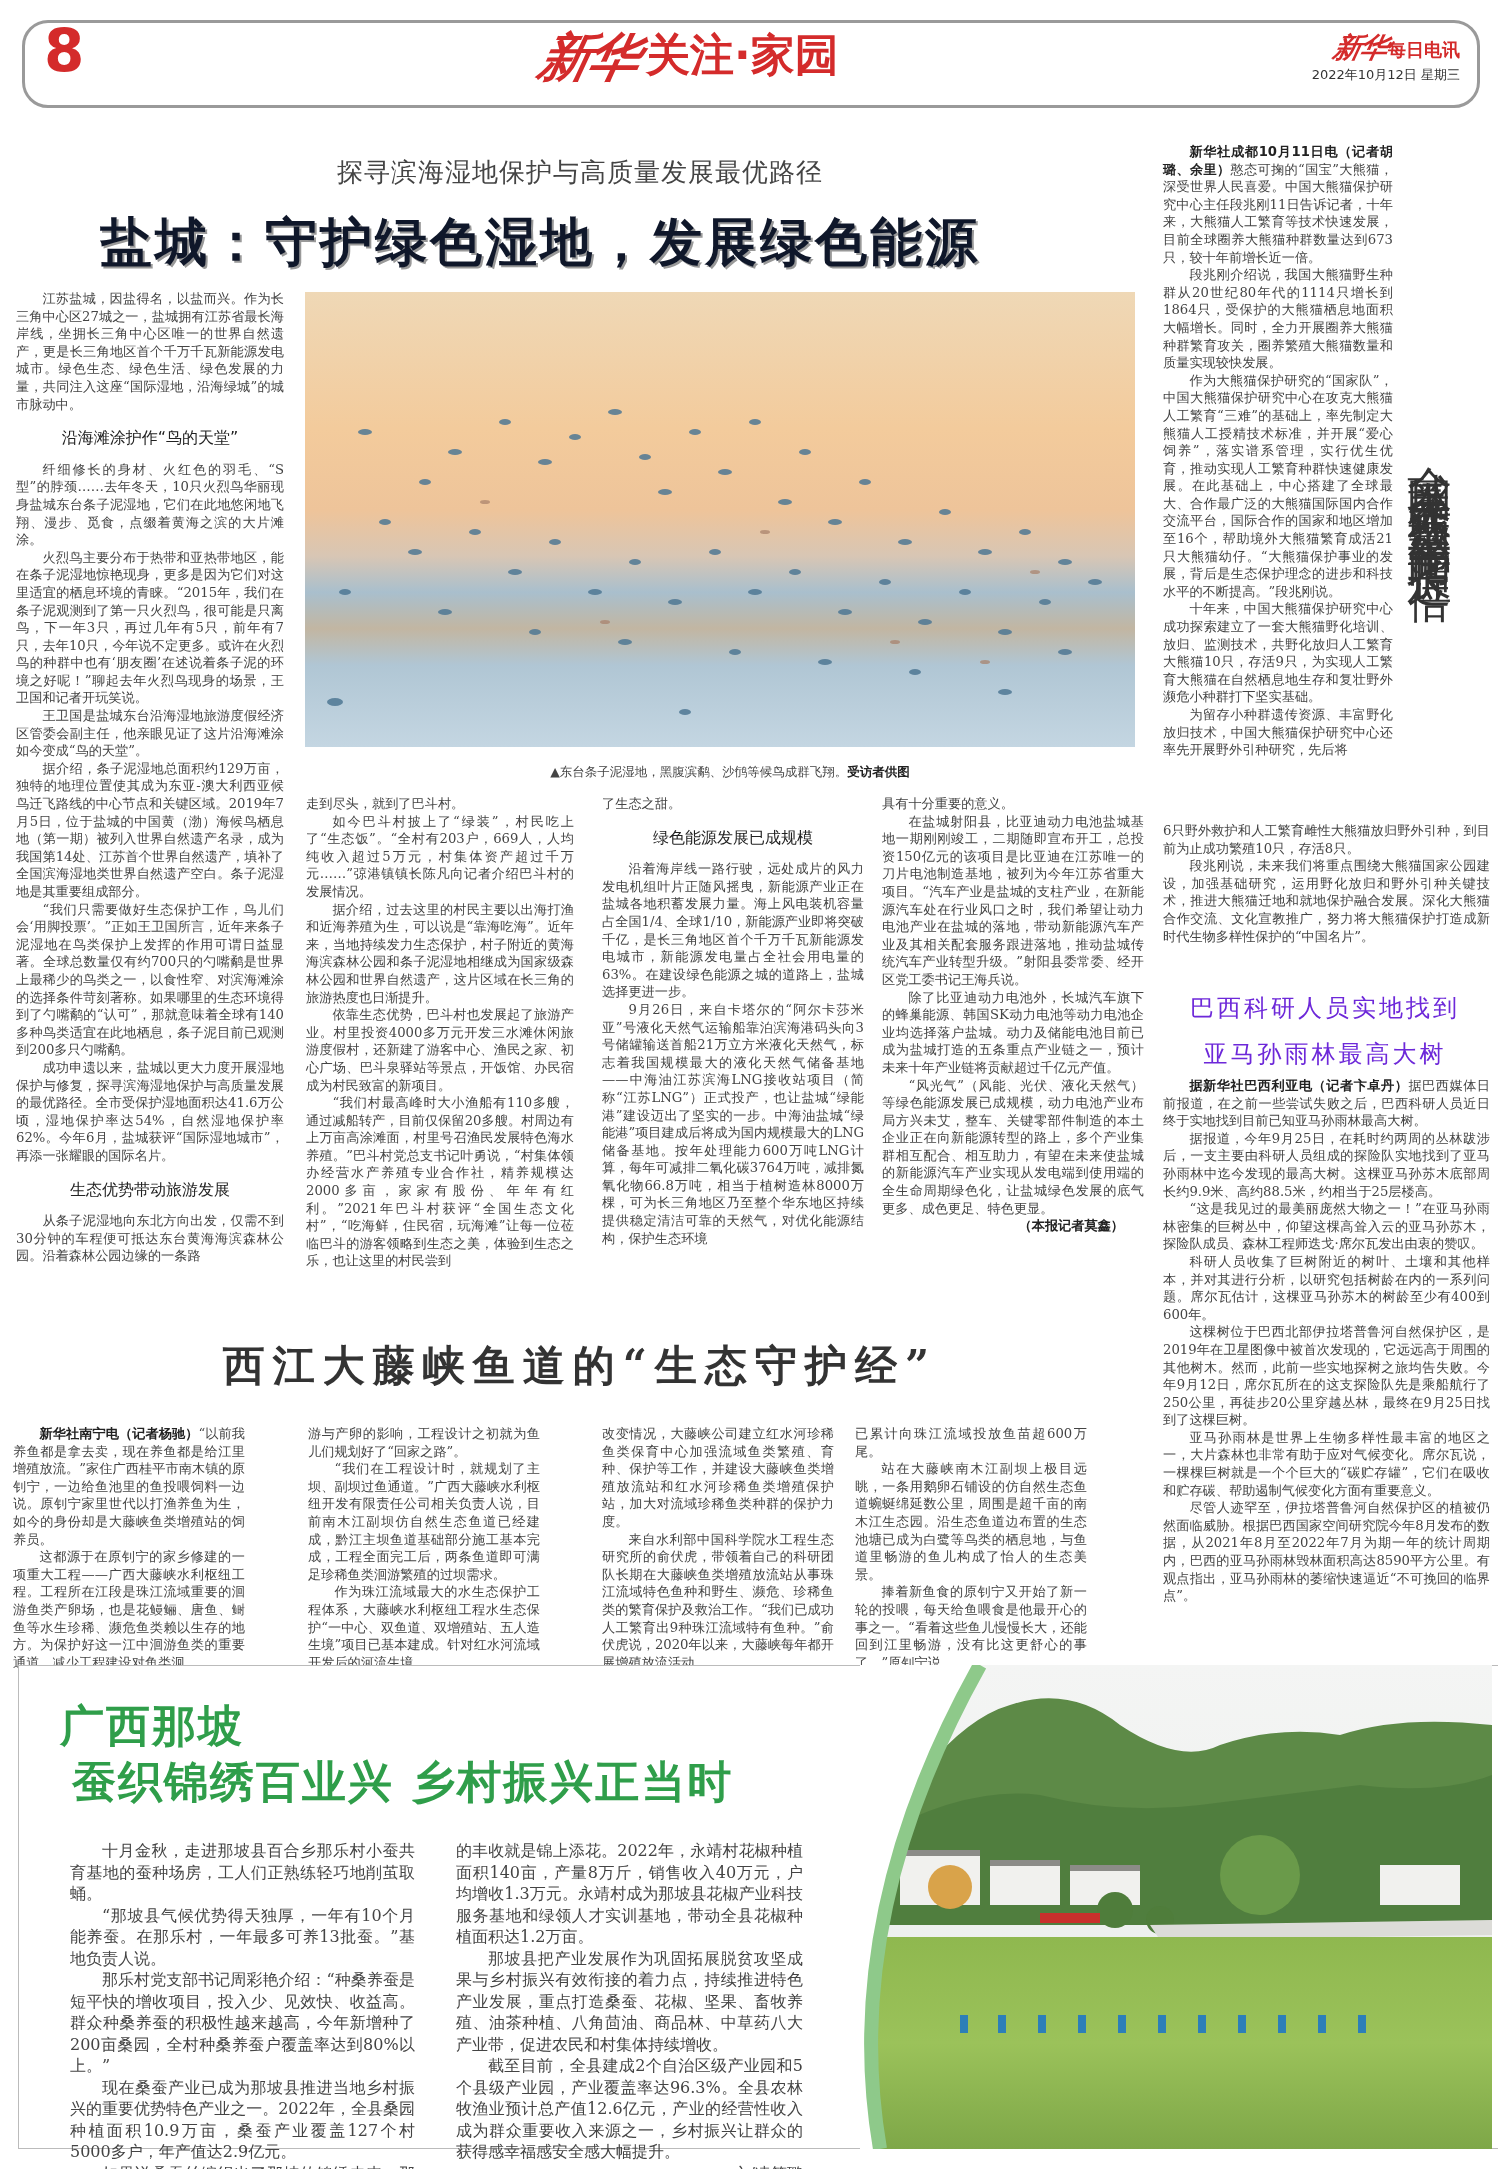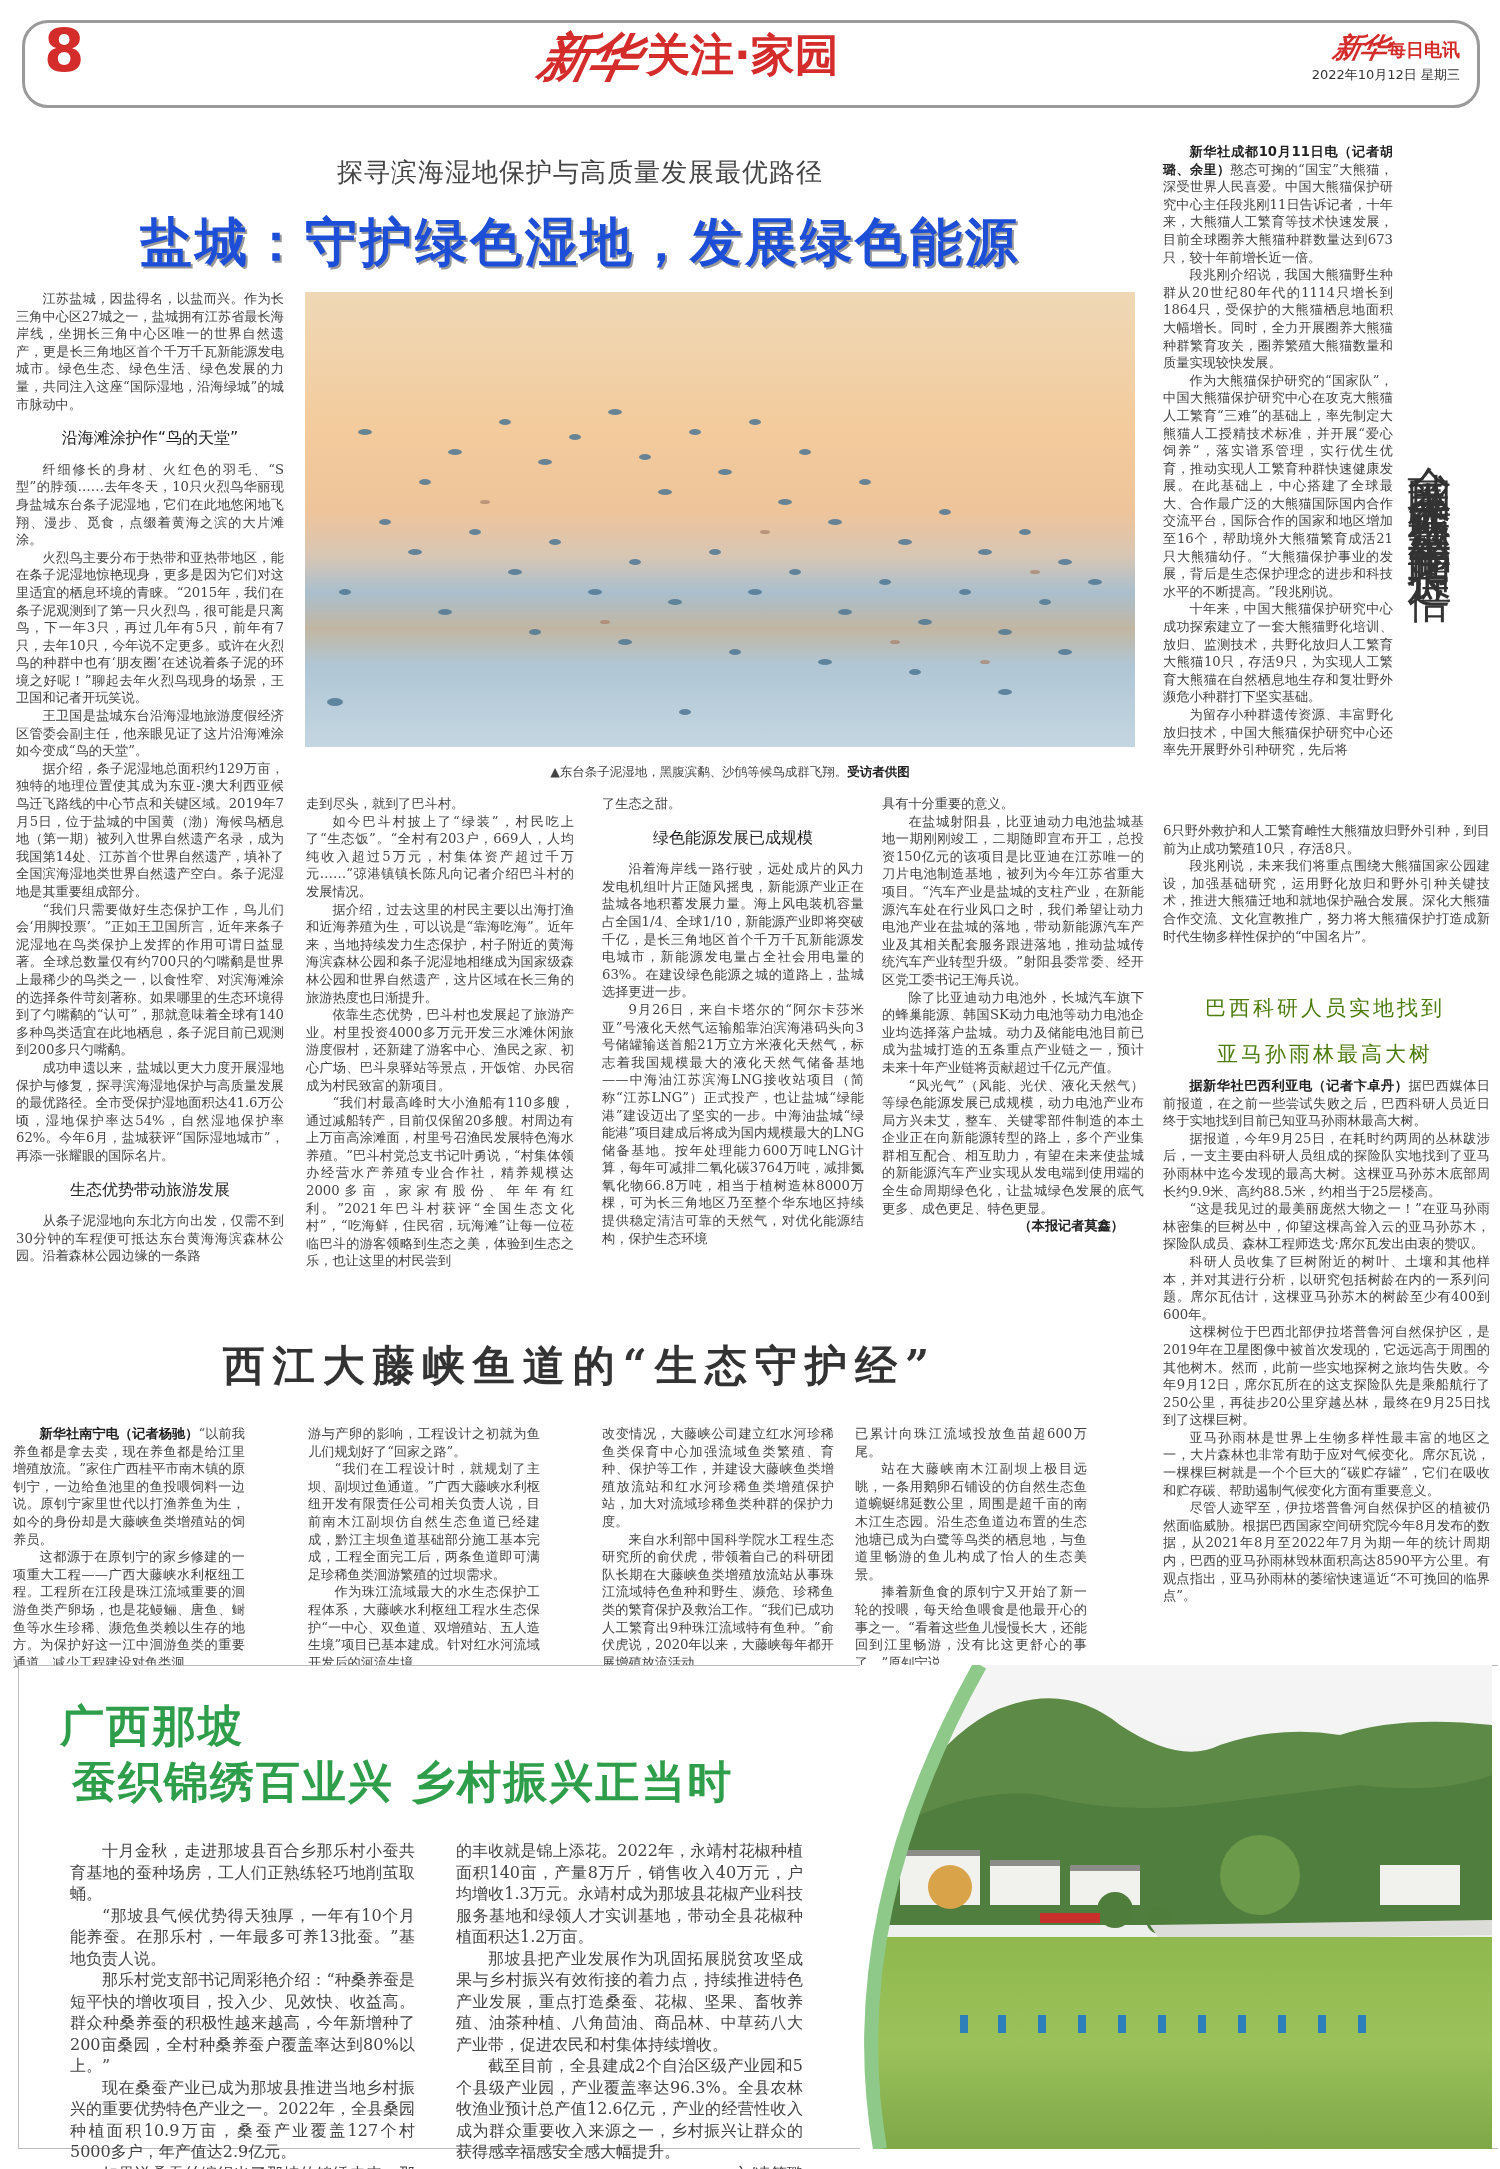--- a/index.html
+++ b/index.html
@@ -14,21 +14,21 @@
   .xinhua-logo { font-family: "DejaVu Serif", serif; font-style: italic; font-weight: bold; color: #d42b2b; font-size: 52px; line-height: 1; letter-spacing: -4px; transform: skewX(-12deg); }
   .mast-title { font-family: "DejaVu Sans", sans-serif; font-weight: bold; color: #d42b2b; font-size: 44px; line-height: 1.3; }
   .mast-right { right: 40px; top: 34px; text-align: right; }
   .mast-right .brand { display: flex; align-items: flex-end; justify-content: flex-end; gap: 2px; }
   .mast-right .xinhua-logo { font-size: 28px; letter-spacing: -2px; }
   .mast-right .brand-text { font-family: "DejaVu Sans", sans-serif; font-weight: bold; color: #d42b2b; font-size: 18px; }
   .mast-right .date { font-family: "DejaVu Sans", sans-serif; font-size: 13px; color: #333; margin-top: 4px; }
 
   
   .kicker { left: 300px; top: 155px; width: 560px; text-align: center; font-family: "DejaVu Sans", sans-serif; font-size: 26px; color: #444; letter-spacing: 1px; }
-  .headline-main { left: 100px; top: 208px; width: 960px; text-align: center; font-family: "DejaVu Sans", sans-serif; font-weight: bold; font-size: 52px; color: #1d4ed8; letter-spacing: 3px; text-shadow: 2px 2px 0 #999; }
+  .headline-main { left: 100px; top: 208px; width: 960px; font-family: "DejaVu Sans", sans-serif; font-weight: bold; font-size: 52px; color: #0f172a; letter-spacing: 3px; text-shadow: 2px 2px 0 #999; }
 
   
   .col { font-size: 13.2px; line-height: 17.6px; color: #444; text-align: justify; }
   .col p { text-indent: 2em; }
   .col p.noindent { text-indent: 0; }
   .subhead { font-family: "DejaVu Sans", sans-serif; font-weight: normal; font-size: 16px; color: #222; text-align: center; margin: 16px 0 14px; }
   .lead { font-family: "DejaVu Sans", sans-serif; font-weight: bold; color: #222; }
   .byline { font-family: "DejaVu Sans", sans-serif; font-weight: bold; color: #222; }
 
   
@@ -36,21 +36,21 @@
     background:
       radial-gradient(ellipse 3px 2px at 20% 40%, #5a7d99 60%, transparent 61%),
       linear-gradient(180deg, #f0d9b8 0%, #f2c99a 25%, #f0c18a 40%, #e8c9a6 52%, #b7c8cf 62%, #a9bccb 70%, #c7bba8 76%, #aec4d2 84%, #c0d2de 100%);
   }
   .photo-birds svg { width: 100%; height: 100%; display: block; }
   .caption { left: 300px; top: 764px; width: 860px; text-align: center; font-size: 12.5px; color: #444; }
   .caption .credit { font-family: "DejaVu Sans", sans-serif; font-weight: bold; color: #222; }
 
   
   .panda-vtitle { left: 1408px; top: 160px; width: 50px; font-family: "DejaVu Serif", serif; font-size: 44px; line-height: 56.5px; color: #333; text-align: center; writing-mode: vertical-rl; letter-spacing: 7px; height: 660px; }
-  .brazil-title { left: 1190px; top: 985px; width: 270px; text-align: center; font-size: 21px; line-height: 46px; color: #4d7c0f; letter-spacing: 3px; }
+  .brazil-title { left: 1190px; top: 985px; width: 270px; text-align: center; font-size: 24px; line-height: 46px; color: #6d28d9; letter-spacing: 3px; }
 
   
   .fish-headline { left: 130px; top: 1338px; width: 900px; text-align: center; font-family: "DejaVu Serif", serif; font-weight: bold; font-size: 42px; color: #333; letter-spacing: 8px; }
 
   
   .ad-box { left: 18px; top: 1665px; width: 1480px; height: 484px; border: 1.5px solid #bbb; border-right: none; background: #fff; overflow: hidden; }
   .ad-title1 { left: 60px; top: 1697px; font-family: "DejaVu Sans", sans-serif; font-weight: bold; font-size: 44px; color: #2f9e4a; letter-spacing: 2px; }
   .ad-title2 { left: 72px; top: 1753px; font-family: "DejaVu Sans", sans-serif; font-weight: bold; font-size: 44px; color: #2f9e4a; letter-spacing: 2px; text-align: right; }
   .ad-photo { left: 860px; top: 1665px; width: 632px; height: 484px; overflow: hidden; }
   .ad-photo svg { width: 100%; height: 100%; display: block; }

